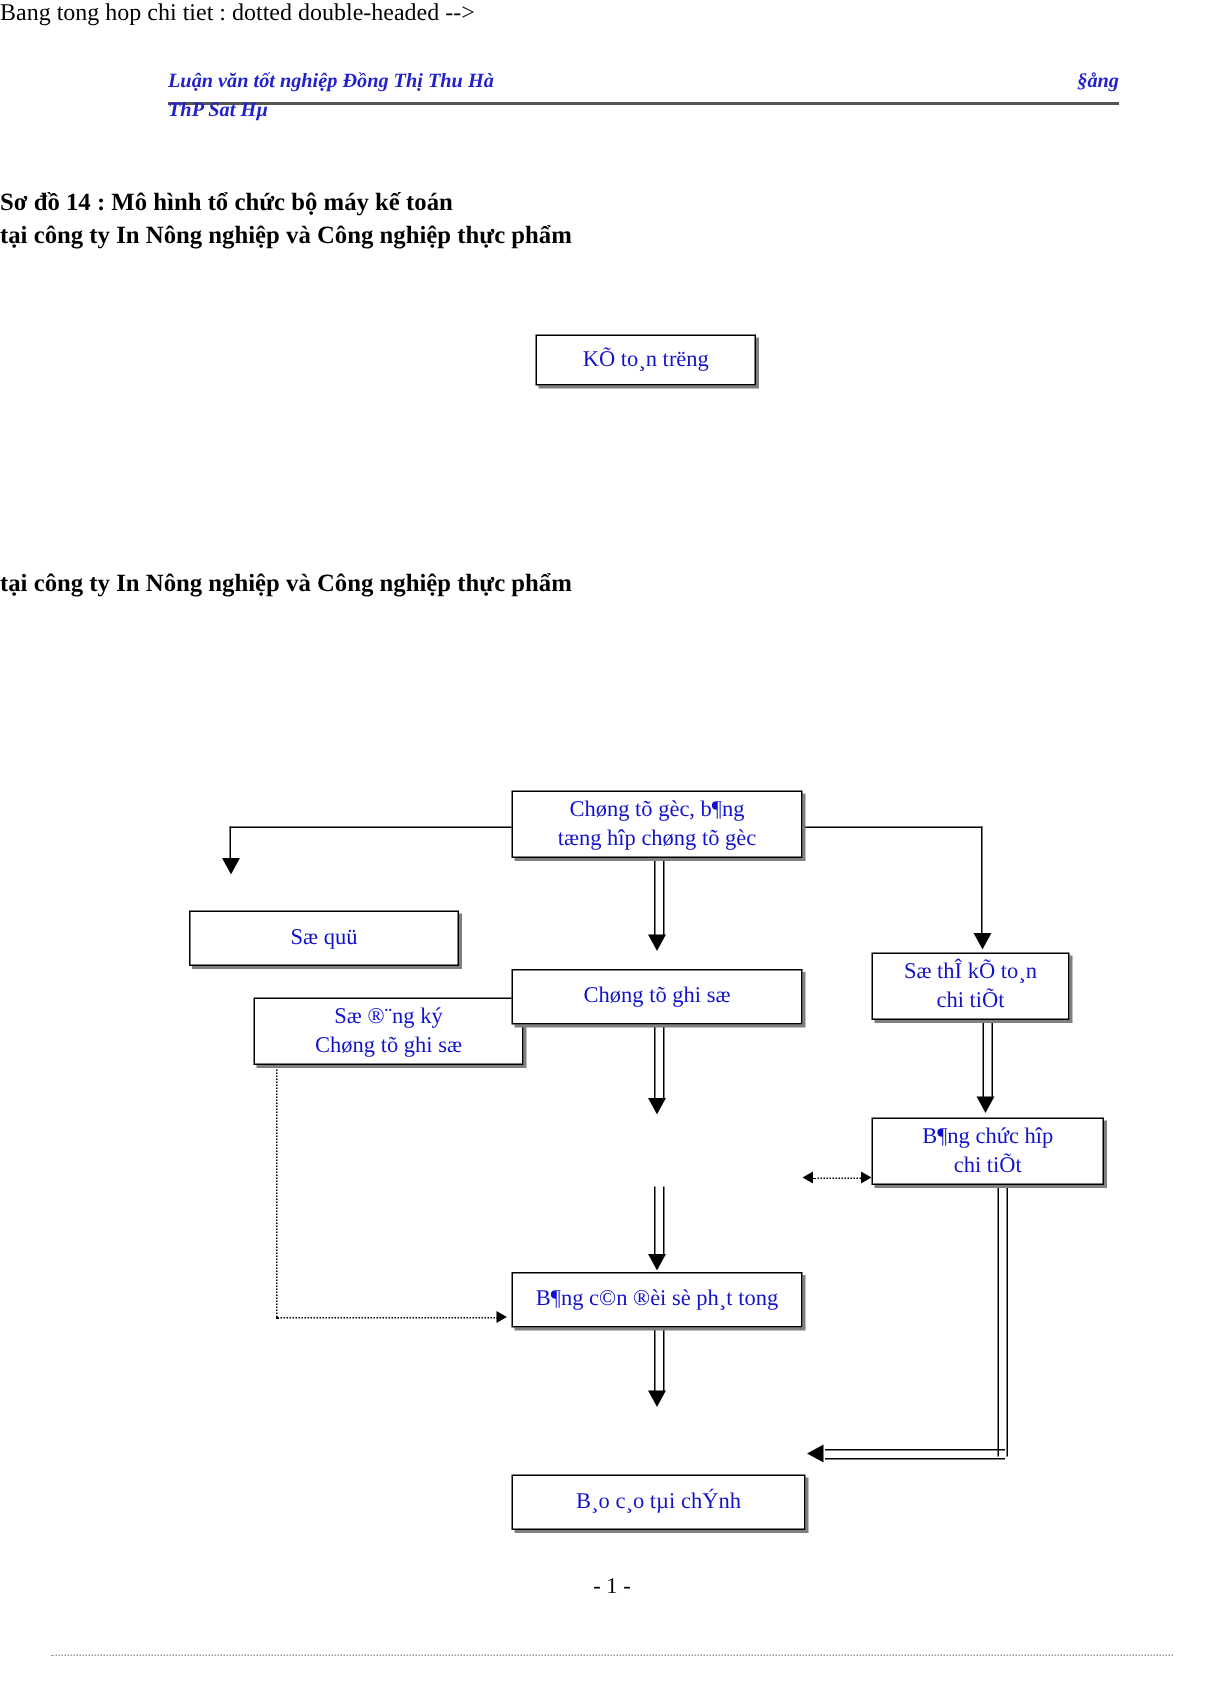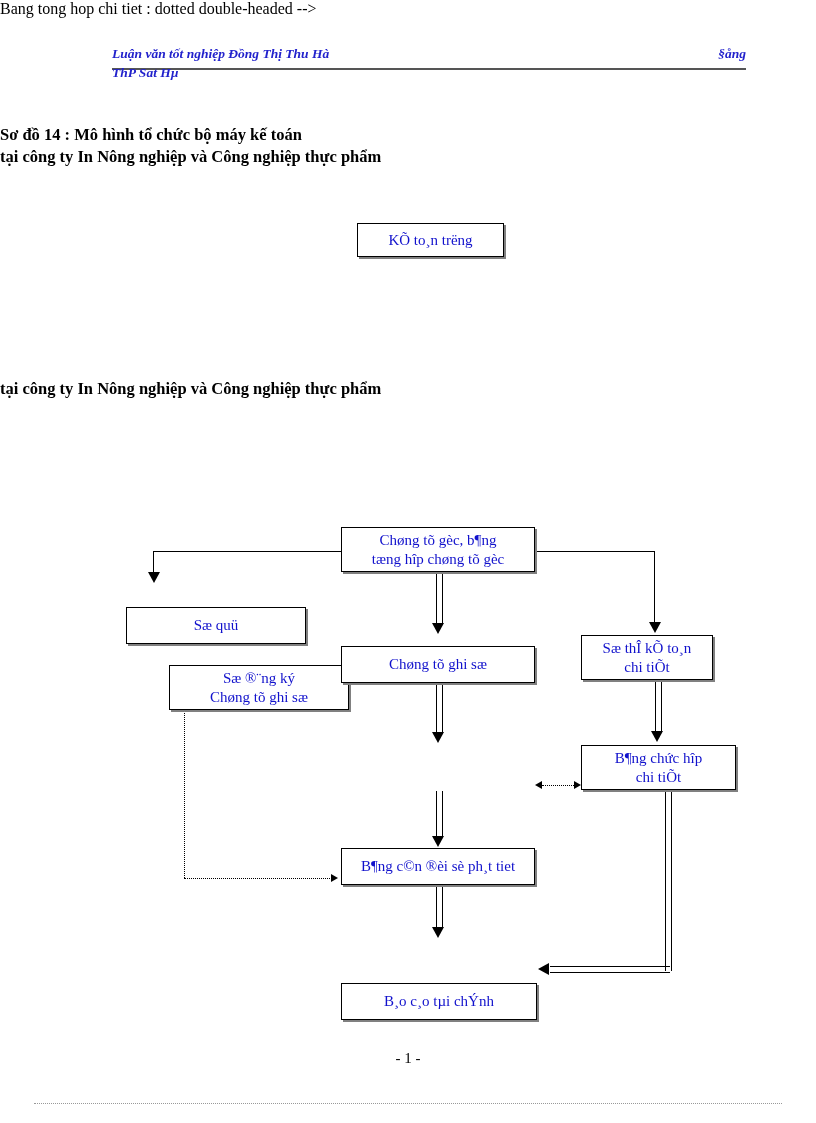--- a/index.html
+++ b/index.html
@@ -315,21 +315,21 @@
 
 
   <div class="box" id="box-bangtonghop">
     <div>
       <span class="ln">B¶ng chức hîp</span>
       <span class="ln">chi tiÕt</span>
     </div>
   </div>
 
   <div class="box" id="box-bangcandoi">
-    <span class="ln">B¶ng c©n ®èi  sè ph¸t tiet</span>
+    <span class="ln">B¶ng c©n ®èi  sè ph¸t tong</span>
   </div>
 
   <div class="box" id="box-baocao">
     <span class="ln">B¸o c¸o tµi chÝnh</span>
   </div>
 
   
   <div class="page-number">- 1 -</div>
   <div class="bottom-rule"></div>
 

